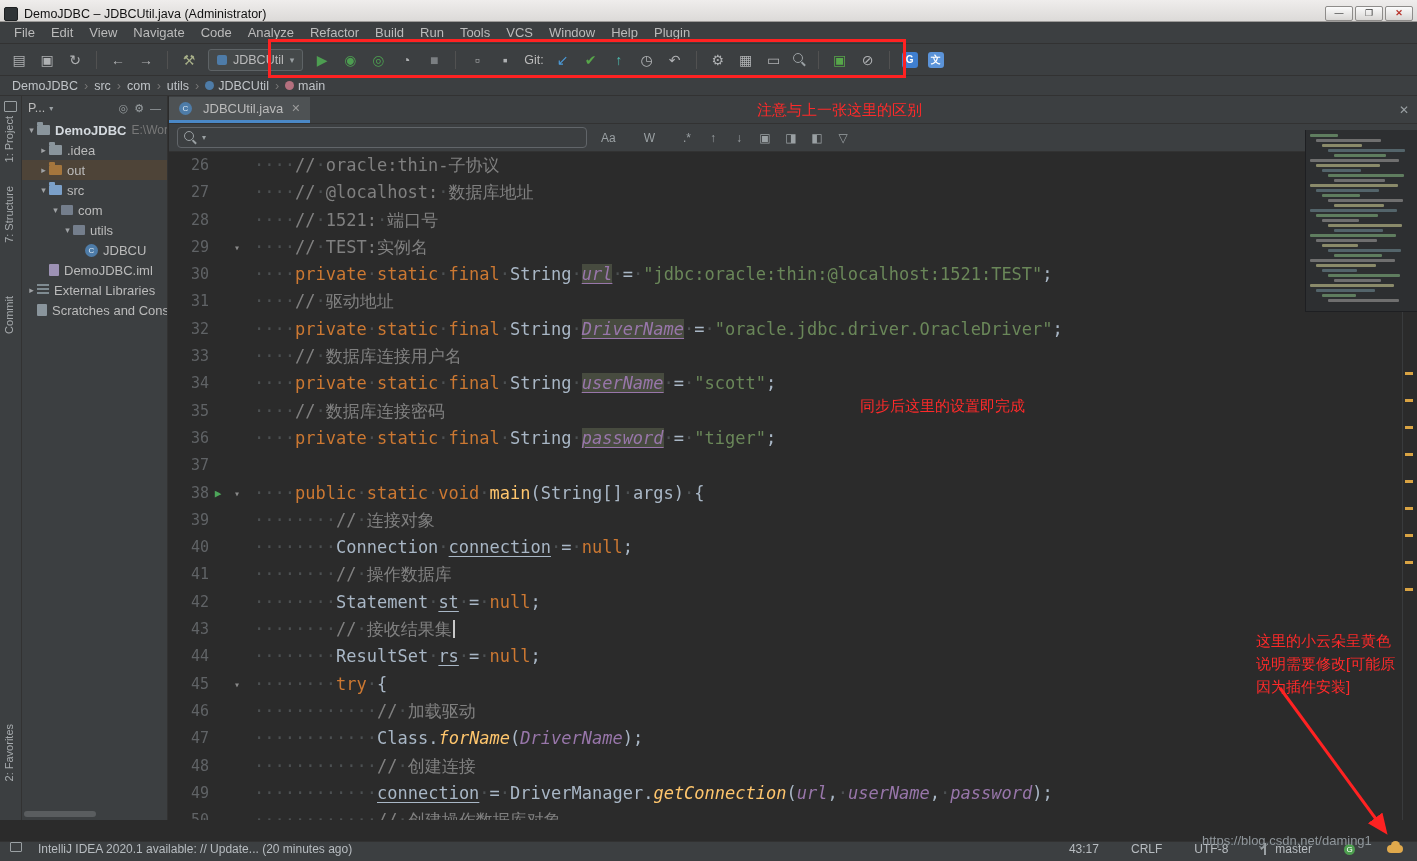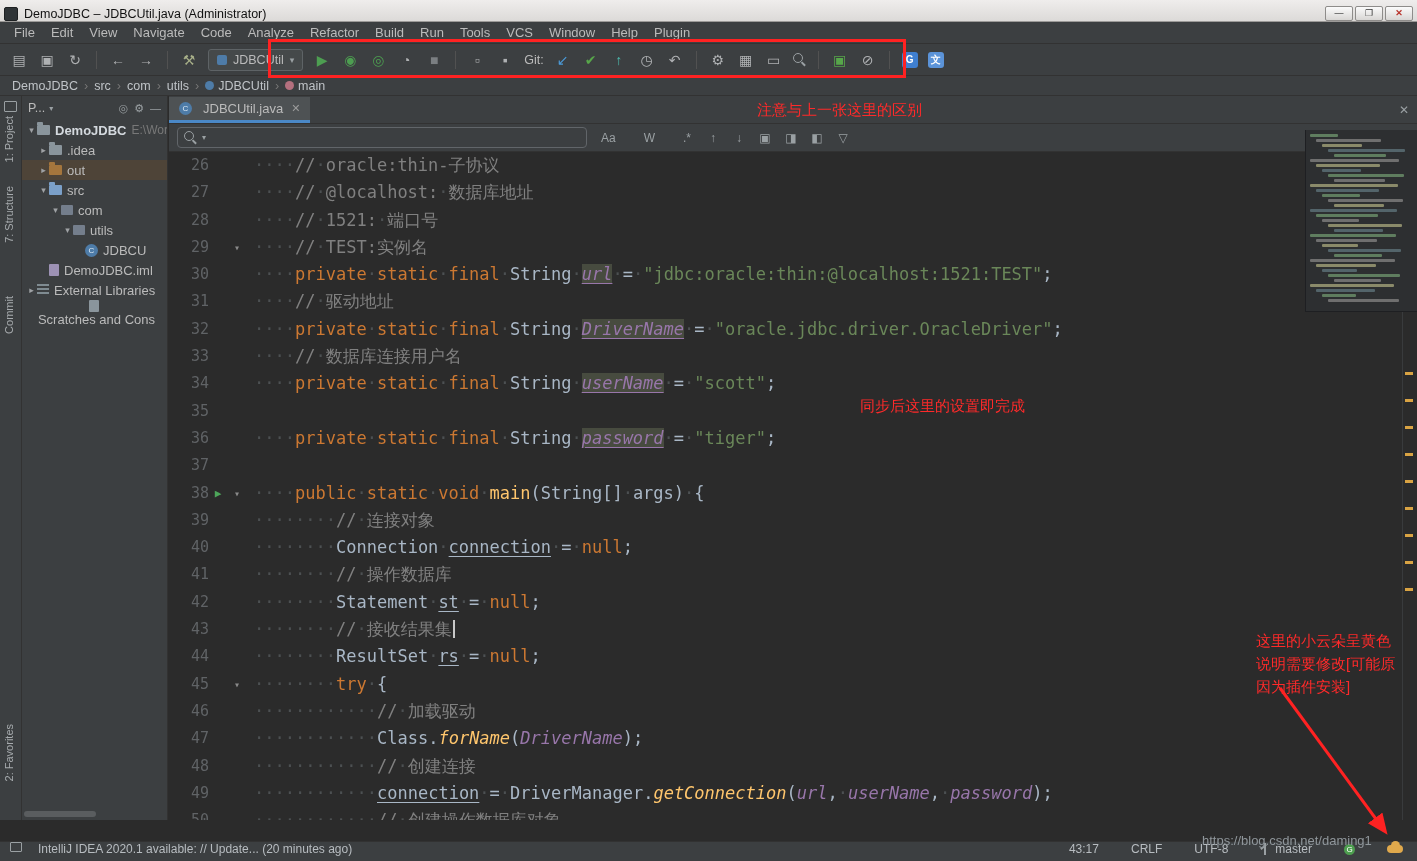--- a/index.html
+++ b/index.html
@@ -304,21 +304,21 @@
       <div class="tree-row" style="padding-left: 16px;">
         <span class="tr-arrow"></span>
         <span class="ti ti-iml"></span>
         <span class="tr-label">DemoJDBC.iml</span>
       </div>
       <div class="tree-row" style="padding-left: 4px;">
         <span class="tr-arrow">▸</span>
         <span class="ti ti-lib"></span>
         <span class="tr-label">External Libraries</span>
       </div>
-      <div class="tree-row" style="padding-left: 4px; flex-direction: column;">
+      <div class="tree-row" style="padding-left: 4px;">
         <span class="tr-arrow"></span>
         <span class="ti ti-scratch"></span>
         <span class="tr-label">Scratches and Cons</span>
       </div>
     </div>
   <div id="project-scrollbar"></div>
 </div>
 
 <div id="editor">
   <div id="tabbar">
@@ -349,21 +349,21 @@
   <div id="code">
       <div class="crow"><span class="lnum">26</span><span class="grun"></span><span class="gfold"></span><span class="ctext"><span class="tok-pl"><span class="ws">·</span><span class="ws">·</span><span class="ws">·</span><span class="ws">·</span></span><span class="tok-cmt">//<span class="ws">·</span>oracle:thin-子协议</span></span></div>
       <div class="crow"><span class="lnum">27</span><span class="grun"></span><span class="gfold"></span><span class="ctext"><span class="tok-pl"><span class="ws">·</span><span class="ws">·</span><span class="ws">·</span><span class="ws">·</span></span><span class="tok-cmt">//<span class="ws">·</span>@localhost:<span class="ws">·</span>数据库地址</span></span></div>
       <div class="crow"><span class="lnum">28</span><span class="grun"></span><span class="gfold"></span><span class="ctext"><span class="tok-pl"><span class="ws">·</span><span class="ws">·</span><span class="ws">·</span><span class="ws">·</span></span><span class="tok-cmt">//<span class="ws">·</span>1521:<span class="ws">·</span>端口号</span></span></div>
       <div class="crow"><span class="lnum">29</span><span class="grun"></span><span class="gfold">▾</span><span class="ctext"><span class="tok-pl"><span class="ws">·</span><span class="ws">·</span><span class="ws">·</span><span class="ws">·</span></span><span class="tok-cmt">//<span class="ws">·</span>TEST:实例名</span></span></div>
       <div class="crow"><span class="lnum">30</span><span class="grun"></span><span class="gfold"></span><span class="ctext"><span class="tok-pl"><span class="ws">·</span><span class="ws">·</span><span class="ws">·</span><span class="ws">·</span></span><span class="tok-kw">private</span><span class="tok-pl"><span class="ws">·</span></span><span class="tok-kw">static</span><span class="tok-pl"><span class="ws">·</span></span><span class="tok-kw">final</span><span class="tok-pl"><span class="ws">·</span>String<span class="ws">·</span></span><span class="tok-fldh">url</span><span class="tok-pl"><span class="ws">·</span>=<span class="ws">·</span></span><span class="tok-str">"jdbc:oracle:thin:@localhost:1521:TEST"</span><span class="tok-pl">;</span></span></div>
       <div class="crow"><span class="lnum">31</span><span class="grun"></span><span class="gfold"></span><span class="ctext"><span class="tok-pl"><span class="ws">·</span><span class="ws">·</span><span class="ws">·</span><span class="ws">·</span></span><span class="tok-cmt">//<span class="ws">·</span>驱动地址</span></span></div>
       <div class="crow"><span class="lnum">32</span><span class="grun"></span><span class="gfold"></span><span class="ctext"><span class="tok-pl"><span class="ws">·</span><span class="ws">·</span><span class="ws">·</span><span class="ws">·</span></span><span class="tok-kw">private</span><span class="tok-pl"><span class="ws">·</span></span><span class="tok-kw">static</span><span class="tok-pl"><span class="ws">·</span></span><span class="tok-kw">final</span><span class="tok-pl"><span class="ws">·</span>String<span class="ws">·</span></span><span class="tok-fldh">DriverName</span><span class="tok-pl"><span class="ws">·</span>=<span class="ws">·</span></span><span class="tok-str">"oracle.jdbc.driver.OracleDriver"</span><span class="tok-pl">;</span></span></div>
       <div class="crow"><span class="lnum">33</span><span class="grun"></span><span class="gfold"></span><span class="ctext"><span class="tok-pl"><span class="ws">·</span><span class="ws">·</span><span class="ws">·</span><span class="ws">·</span></span><span class="tok-cmt">//<span class="ws">·</span>数据库连接用户名</span></span></div>
       <div class="crow"><span class="lnum">34</span><span class="grun"></span><span class="gfold"></span><span class="ctext"><span class="tok-pl"><span class="ws">·</span><span class="ws">·</span><span class="ws">·</span><span class="ws">·</span></span><span class="tok-kw">private</span><span class="tok-pl"><span class="ws">·</span></span><span class="tok-kw">static</span><span class="tok-pl"><span class="ws">·</span></span><span class="tok-kw">final</span><span class="tok-pl"><span class="ws">·</span>String<span class="ws">·</span></span><span class="tok-fldh">userName</span><span class="tok-pl"><span class="ws">·</span>=<span class="ws">·</span></span><span class="tok-str">"scott"</span><span class="tok-pl">;</span></span></div>
-      <div class="crow"><span class="lnum">35</span><span class="grun"></span><span class="gfold"></span></div>
+      <div class="crow"><span class="lnum">35</span><span class="grun"></span><span class="gfold"></span><span class="ctext"><span class="tok-pl"><span class="ws">·</span><span class="ws">·</span><span class="ws">·</span><span class="ws">·</span></span><span class="tok-cmt">//<span class="ws">·</span>数据库连接密码</span></span></div>
       <div class="crow"><span class="lnum">36</span><span class="grun"></span><span class="gfold"></span><span class="ctext"><span class="tok-pl"><span class="ws">·</span><span class="ws">·</span><span class="ws">·</span><span class="ws">·</span></span><span class="tok-kw">private</span><span class="tok-pl"><span class="ws">·</span></span><span class="tok-kw">static</span><span class="tok-pl"><span class="ws">·</span></span><span class="tok-kw">final</span><span class="tok-pl"><span class="ws">·</span>String<span class="ws">·</span></span><span class="tok-fldh">password</span><span class="tok-pl"><span class="ws">·</span>=<span class="ws">·</span></span><span class="tok-str">"tiger"</span><span class="tok-pl">;</span></span></div>
       <div class="crow"><span class="lnum">37</span><span class="grun"></span><span class="gfold"></span><span class="ctext"></span></div>
       <div class="crow"><span class="lnum">38</span><span class="grun">▶</span><span class="gfold">▾</span><span class="ctext"><span class="tok-pl"><span class="ws">·</span><span class="ws">·</span><span class="ws">·</span><span class="ws">·</span></span><span class="tok-kw">public</span><span class="tok-pl"><span class="ws">·</span></span><span class="tok-kw">static</span><span class="tok-pl"><span class="ws">·</span></span><span class="tok-kw">void</span><span class="tok-pl"><span class="ws">·</span></span><span class="tok-mtd">main</span><span class="tok-pl">(String[]<span class="ws">·</span>args)<span class="ws">·</span>{</span></span></div>
       <div class="crow"><span class="lnum">39</span><span class="grun"></span><span class="gfold"></span><span class="ctext"><span class="tok-pl"><span class="ws">·</span><span class="ws">·</span><span class="ws">·</span><span class="ws">·</span><span class="ws">·</span><span class="ws">·</span><span class="ws">·</span><span class="ws">·</span></span><span class="tok-cmt">//<span class="ws">·</span>连接对象</span></span></div>
       <div class="crow"><span class="lnum">40</span><span class="grun"></span><span class="gfold"></span><span class="ctext"><span class="tok-pl"><span class="ws">·</span><span class="ws">·</span><span class="ws">·</span><span class="ws">·</span><span class="ws">·</span><span class="ws">·</span><span class="ws">·</span><span class="ws">·</span></span><span class="tok-pl">Connection<span class="ws">·</span></span><span class="tok-var">connection</span><span class="tok-pl"><span class="ws">·</span>=<span class="ws">·</span></span><span class="tok-kw">null</span><span class="tok-pl">;</span></span></div>
       <div class="crow"><span class="lnum">41</span><span class="grun"></span><span class="gfold"></span><span class="ctext"><span class="tok-pl"><span class="ws">·</span><span class="ws">·</span><span class="ws">·</span><span class="ws">·</span><span class="ws">·</span><span class="ws">·</span><span class="ws">·</span><span class="ws">·</span></span><span class="tok-cmt">//<span class="ws">·</span>操作数据库</span></span></div>
       <div class="crow"><span class="lnum">42</span><span class="grun"></span><span class="gfold"></span><span class="ctext"><span class="tok-pl"><span class="ws">·</span><span class="ws">·</span><span class="ws">·</span><span class="ws">·</span><span class="ws">·</span><span class="ws">·</span><span class="ws">·</span><span class="ws">·</span></span><span class="tok-pl">Statement<span class="ws">·</span></span><span class="tok-var">st</span><span class="tok-pl"><span class="ws">·</span>=<span class="ws">·</span></span><span class="tok-kw">null</span><span class="tok-pl">;</span></span></div>
       <div class="crow"><span class="lnum">43</span><span class="grun"></span><span class="gfold"></span><span class="ctext"><span class="tok-pl"><span class="ws">·</span><span class="ws">·</span><span class="ws">·</span><span class="ws">·</span><span class="ws">·</span><span class="ws">·</span><span class="ws">·</span><span class="ws">·</span></span><span class="tok-cmt">//<span class="ws">·</span>接收结果集</span><span class="caret-bar"></span></span></div>
       <div class="crow"><span class="lnum">44</span><span class="grun"></span><span class="gfold"></span><span class="ctext"><span class="tok-pl"><span class="ws">·</span><span class="ws">·</span><span class="ws">·</span><span class="ws">·</span><span class="ws">·</span><span class="ws">·</span><span class="ws">·</span><span class="ws">·</span></span><span class="tok-pl">ResultSet<span class="ws">·</span></span><span class="tok-var">rs</span><span class="tok-pl"><span class="ws">·</span>=<span class="ws">·</span></span><span class="tok-kw">null</span><span class="tok-pl">;</span></span></div>
       <div class="crow"><span class="lnum">45</span><span class="grun"></span><span class="gfold">▾</span><span class="ctext"><span class="tok-pl"><span class="ws">·</span><span class="ws">·</span><span class="ws">·</span><span class="ws">·</span><span class="ws">·</span><span class="ws">·</span><span class="ws">·</span><span class="ws">·</span></span><span class="tok-kw">try</span><span class="tok-pl"><span class="ws">·</span>{</span></span></div>

